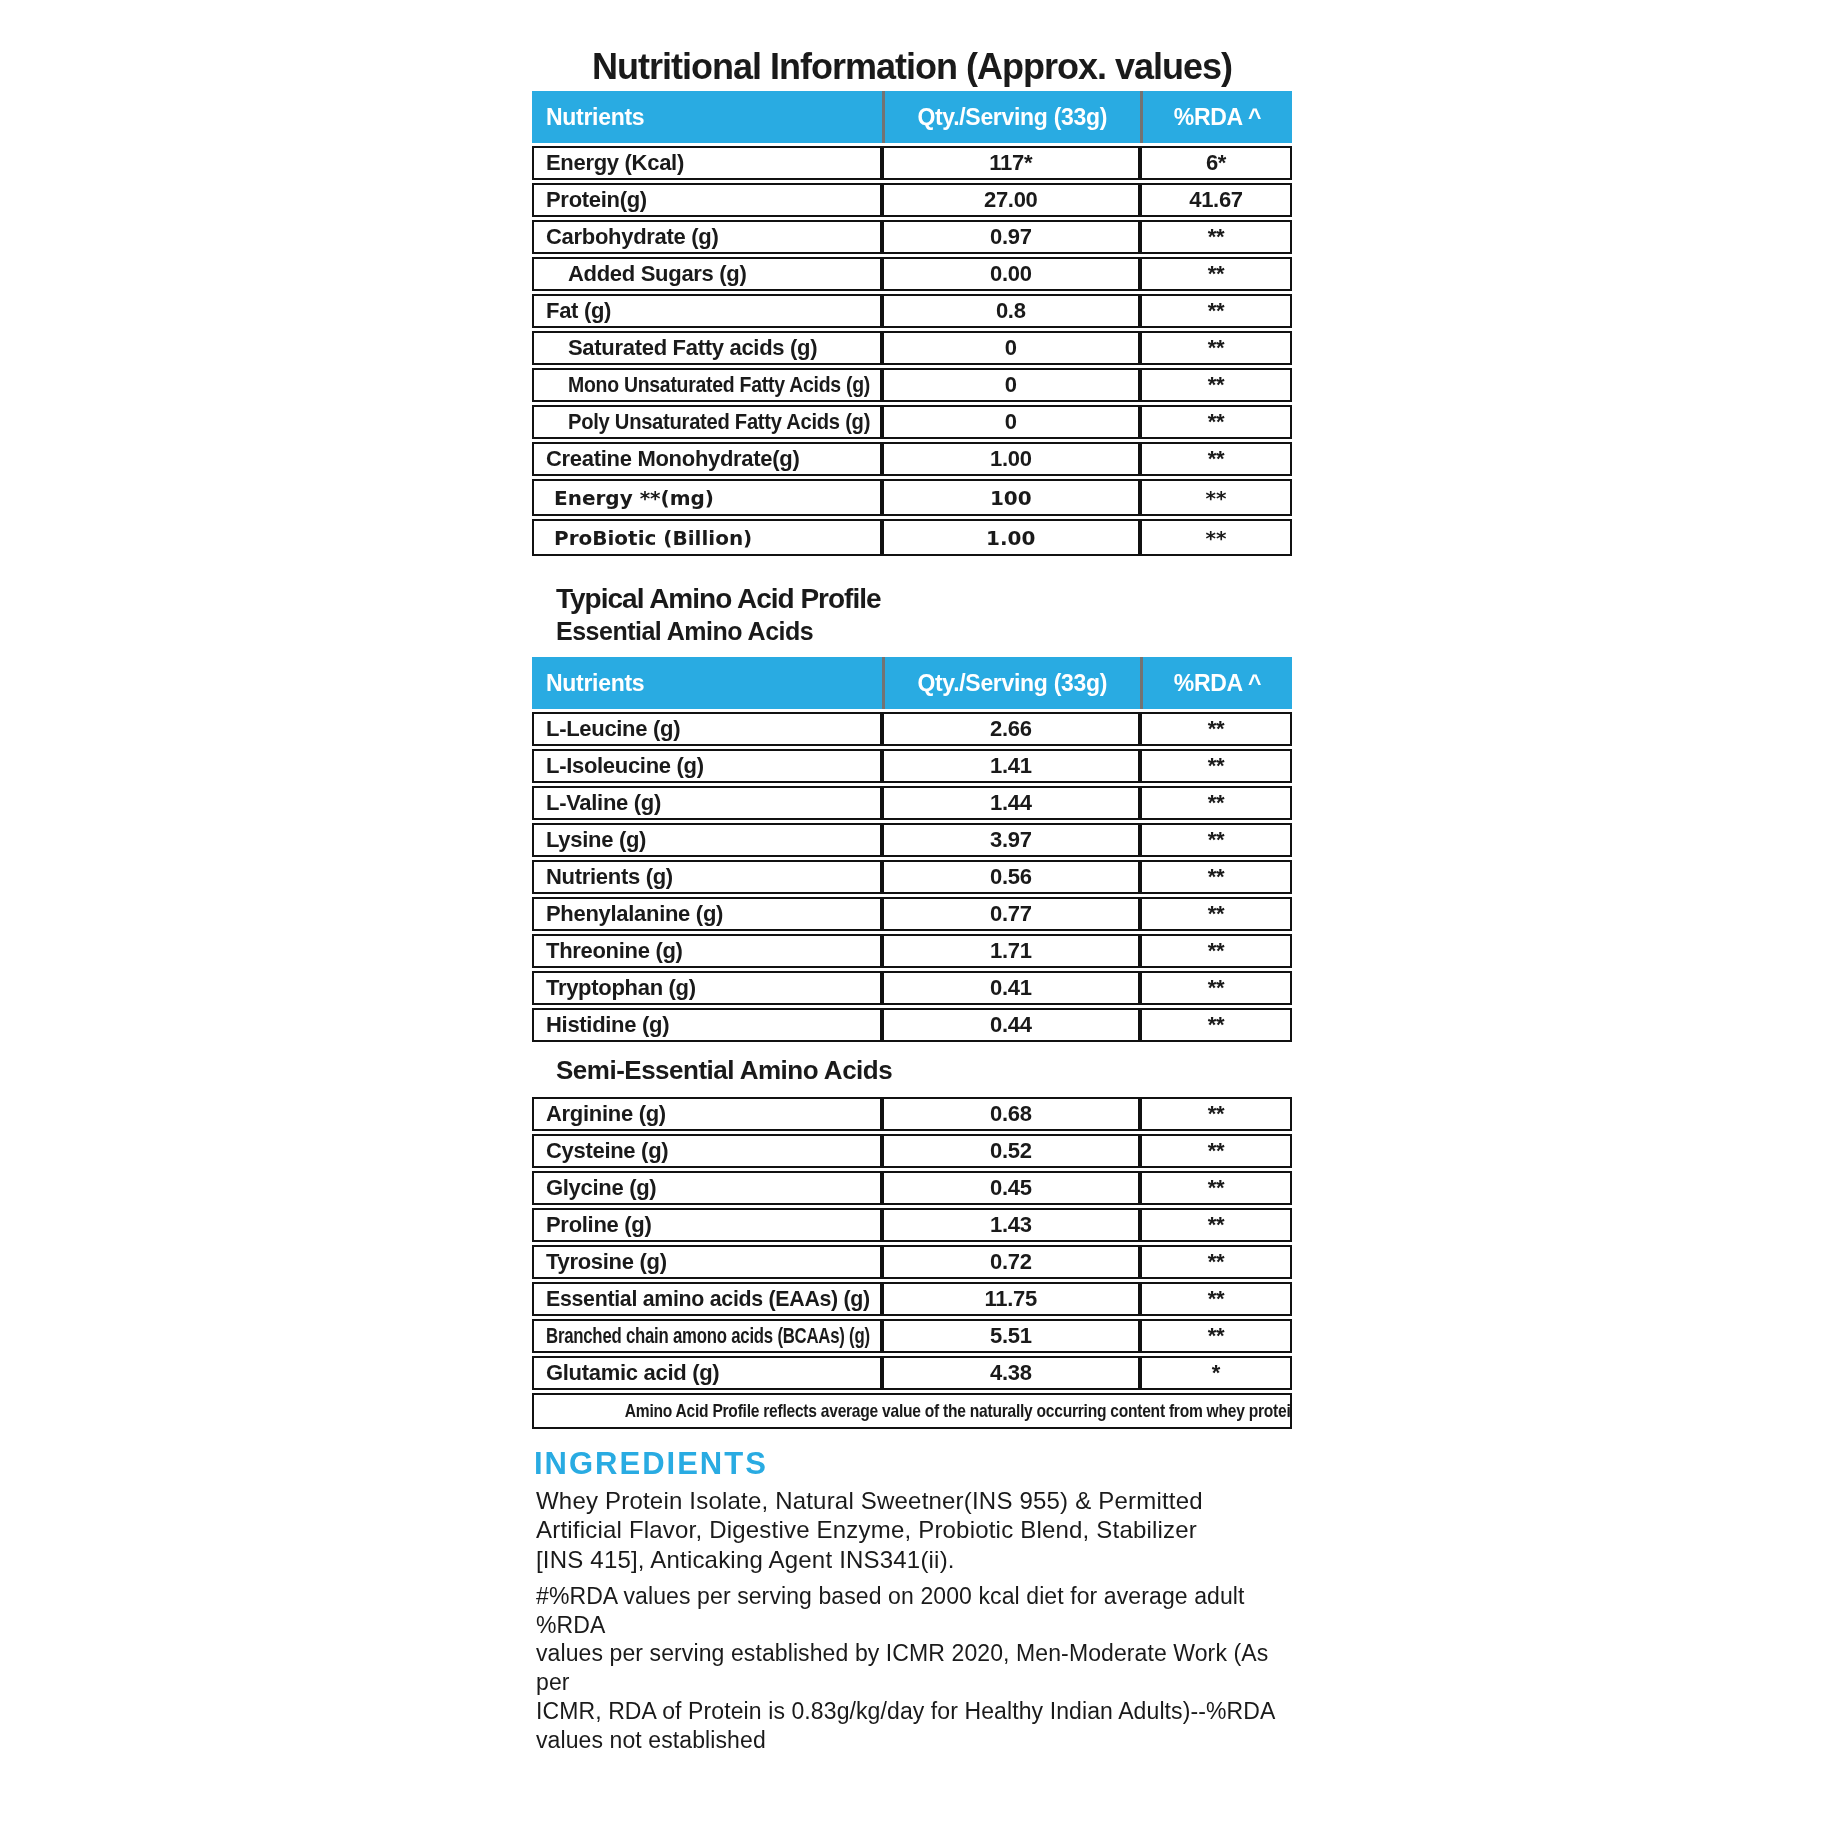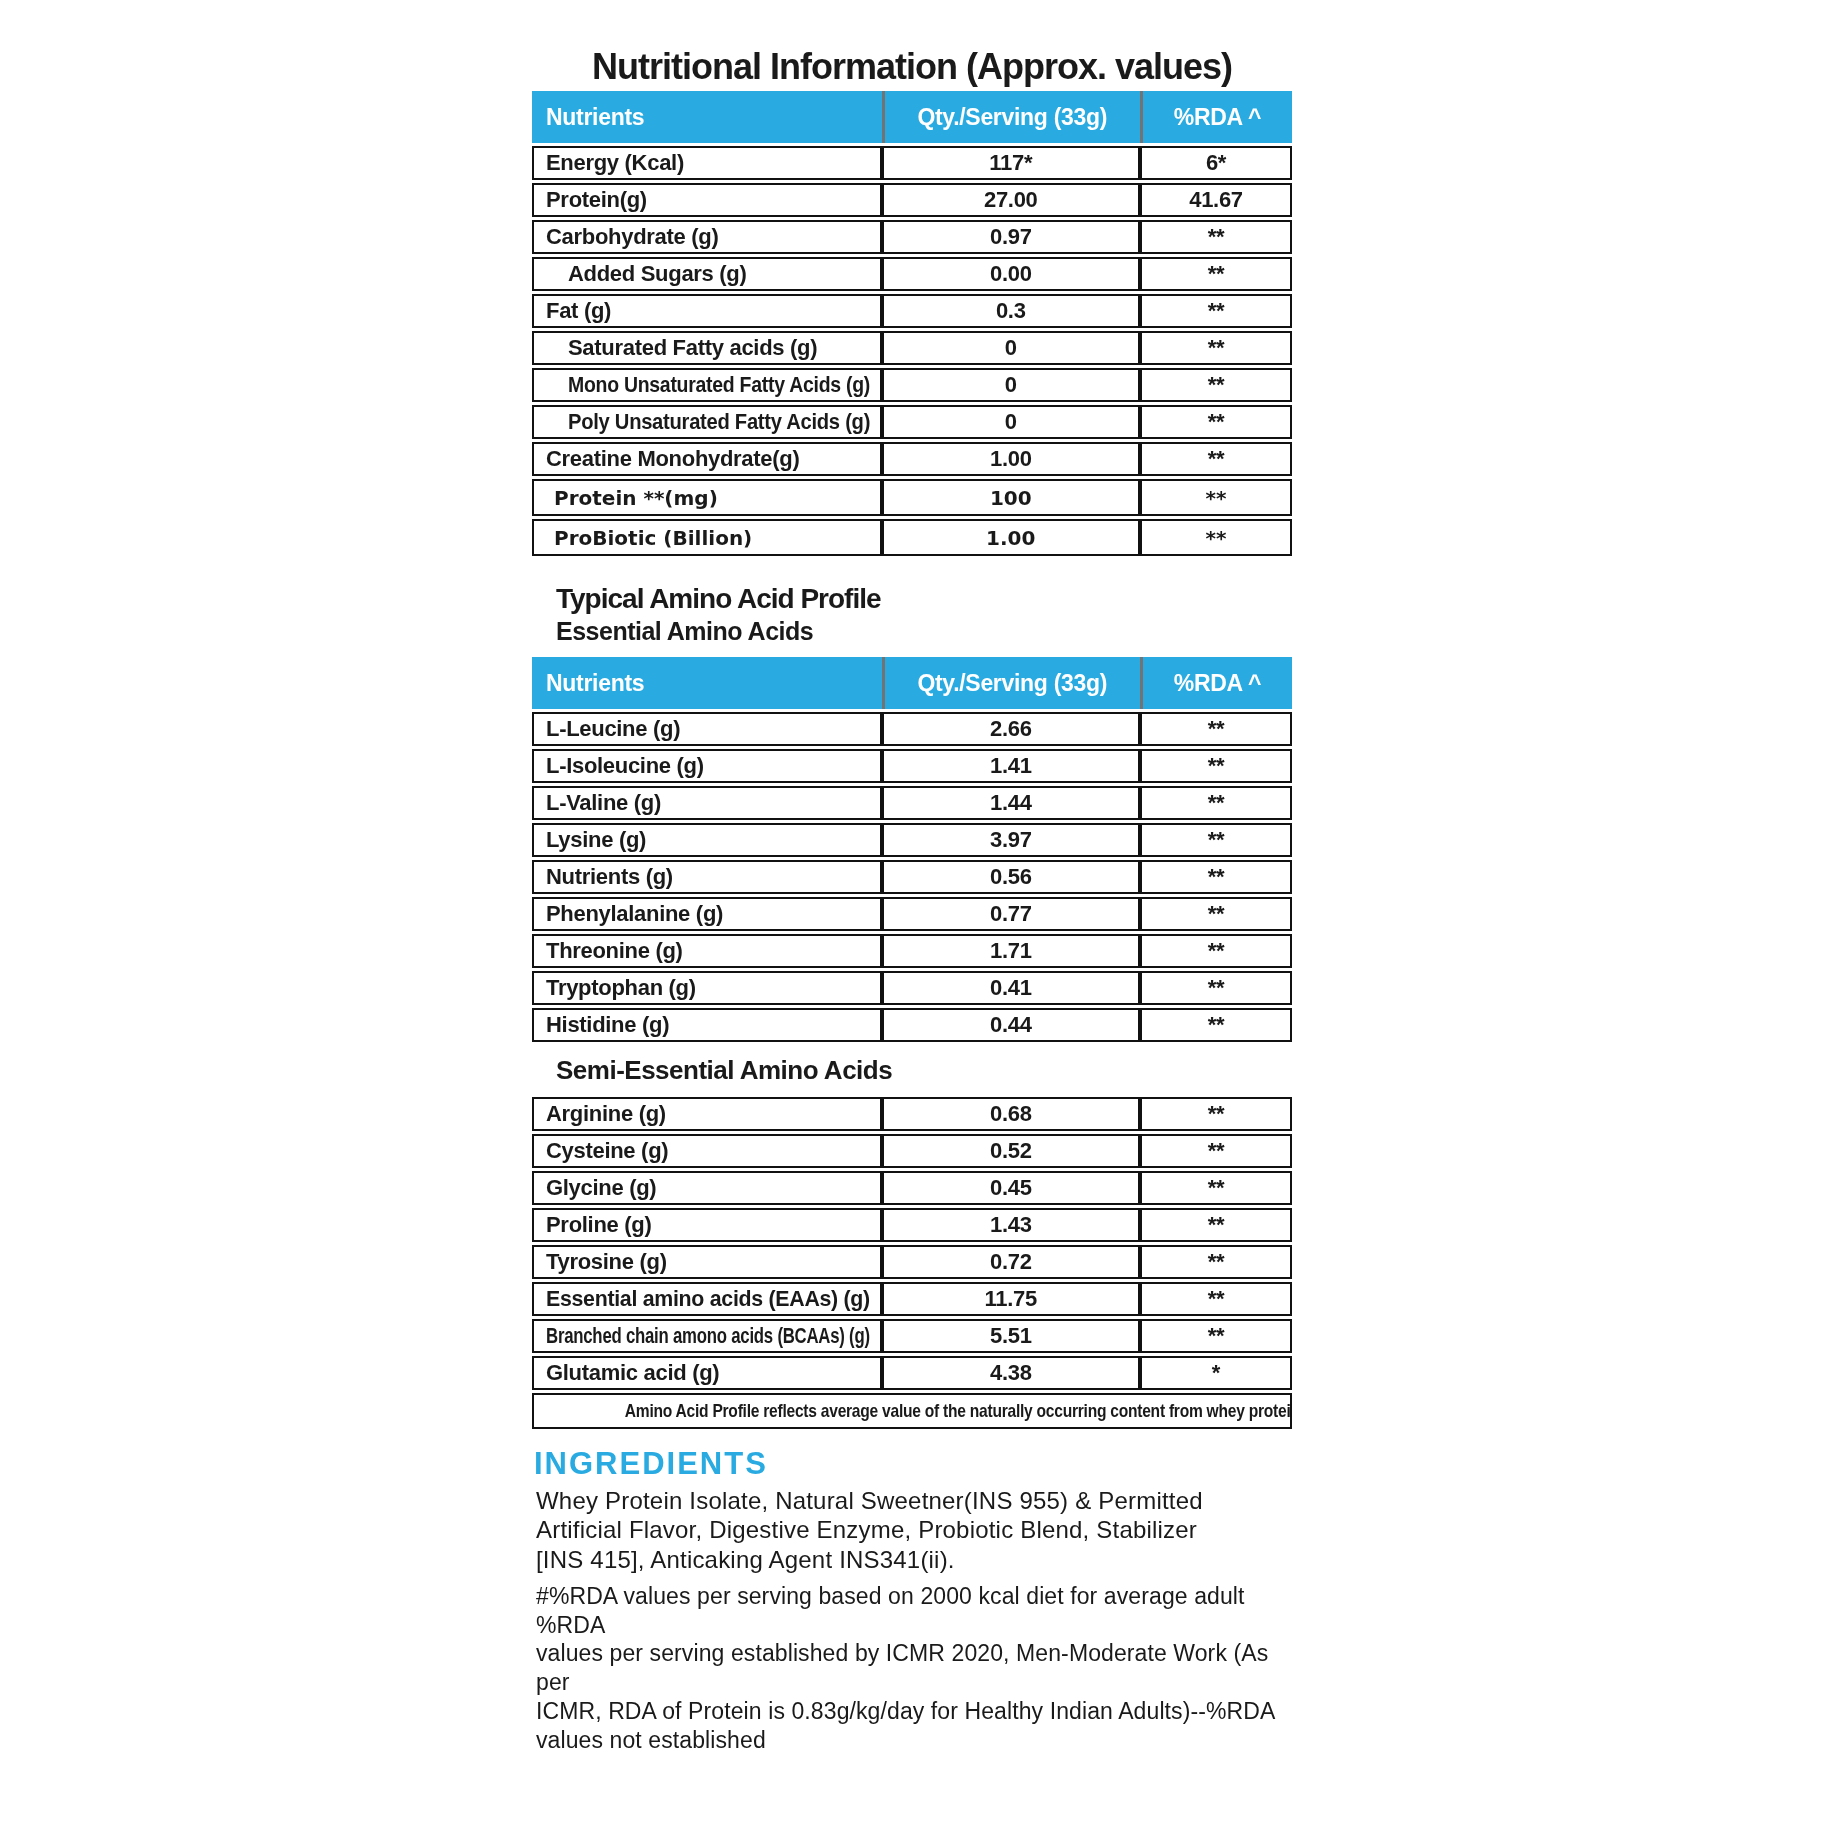--- a/index.html
+++ b/index.html
@@ -110,21 +110,21 @@
           <td class="val">0.97</td>
           <td class="val">**</td>
         </tr>
         <tr>
           <td class="lbl ind"><span class="cond">Added Sugars (g)</span></td>
           <td class="val">0.00</td>
           <td class="val">**</td>
         </tr>
         <tr>
           <td class="lbl"><span class="cond">Fat (g)</span></td>
-          <td class="val">0.3</td>
+          <td class="val">0.8</td>
           <td class="val">**</td>
         </tr>
         <tr>
           <td class="lbl ind"><span class="cond">Saturated Fatty acids (g)</span></td>
           <td class="val">0</td>
           <td class="val">**</td>
         </tr>
         <tr>
           <td class="lbl ind"><span class="cond" style="transform: scaleX(0.884);">Mono Unsaturated Fatty Acids (g)</span></td>
           <td class="val">0</td>
@@ -134,21 +134,21 @@
           <td class="lbl ind"><span class="cond" style="transform: scaleX(0.917);">Poly Unsaturated Fatty Acids (g)</span></td>
           <td class="val">0</td>
           <td class="val">**</td>
         </tr>
         <tr>
           <td class="lbl"><span class="cond">Creatine Monohydrate(g)</span></td>
           <td class="val">1.00</td>
           <td class="val">**</td>
         </tr>
         <tr class="alt">
-          <td class="lbl"><span class="cond">Protein **(mg)</span></td>
+          <td class="lbl"><span class="cond">Energy **(mg)</span></td>
           <td class="val">100</td>
           <td class="val">**</td>
         </tr>
         <tr class="alt">
           <td class="lbl"><span class="cond">ProBiotic (Billion)</span></td>
           <td class="val">1.00</td>
           <td class="val">**</td>
         </tr>
       </tbody>
   </table>

